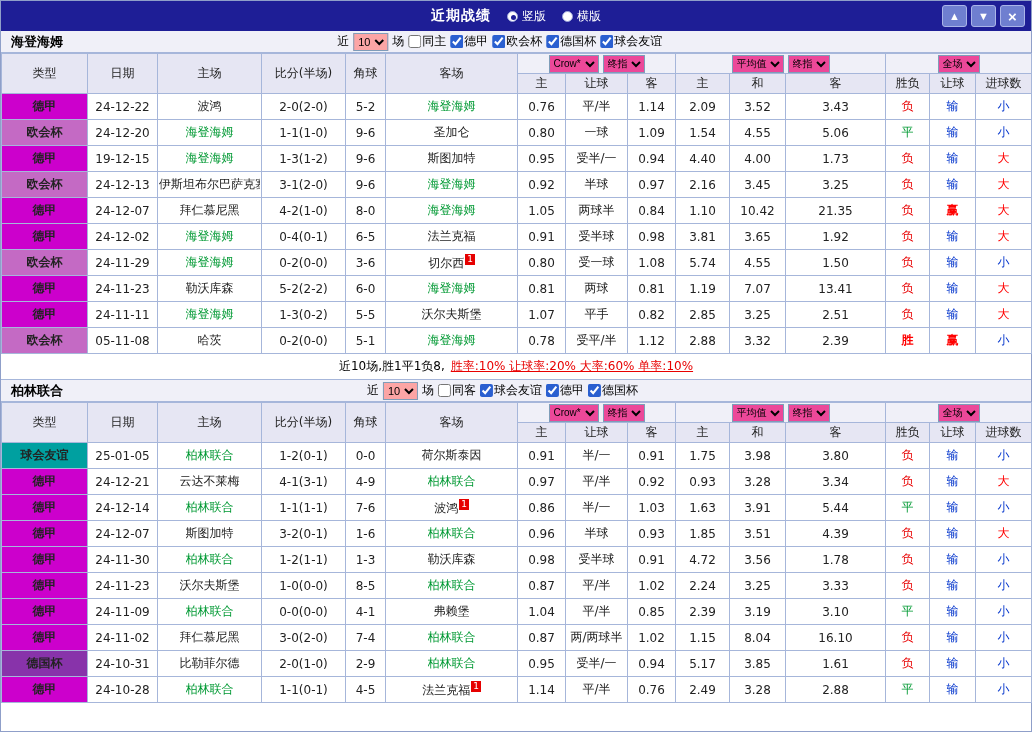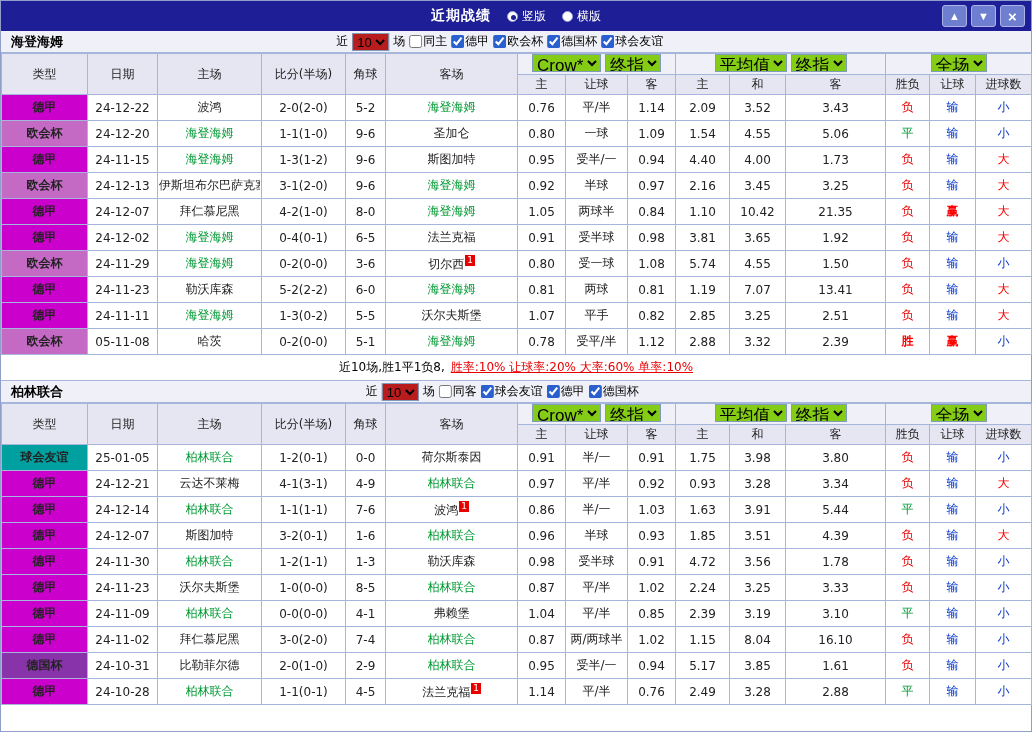--- a/index.html
+++ b/index.html
@@ -19,30 +19,30 @@
   .rdot { width:11px; height:11px; border-radius:50%; background:#fff; border:1px solid #9aa4d8; display:inline-block; position:relative; }
   .rdot.checked::after { content:''; position:absolute; left:3px; top:3px; width:5px; height:5px; border-radius:50%; background:#1e1e96; }
   .tb-right { position:absolute; right:6px; top:4px; display:flex; gap:4px; }
   .tb-btn { width:25px; height:22px; border:1px solid #aab4e8; background:#6f7fd0; color:#fff; font-size:11px; line-height:1; cursor:pointer; border-radius:3px; padding:0; }
   .tb-btn.close { font-size:15px; font-weight:bold; }
 
   
   .strip { height:22px; min-height:22px; background:#f0f0f8; border-bottom:1px solid #a6b6da; display:flex; align-items:center; position:relative; padding:0 10px; }
   .team-title { font-weight:bold; font-size:13px; color:#000; }
   .filter { position:absolute; left:50%; transform:translateX(-55%); display:flex; align-items:center; gap:4px; font-size:12px; white-space:nowrap; }
-  .filter select { height:18px; font-size:13px; border:1px solid #7f9db9; background:#b91c1c; }
+  .filter select { height:18px; font-size:11px; border:1px solid #7f9db9; background:#fca5a5; }
   .cb { display:flex; align-items:center; gap:1px; cursor:pointer; }
   .cb input { width:13px; height:13px; margin:0; accent-color:#2a5fd0; }
 
   
   table.stats { width:1030px; border-collapse:collapse; table-layout:fixed; }
   .stats th, .stats td { border:1px solid #a6b6da; text-align:center; overflow:hidden; white-space:nowrap; padding:0 1px; font-weight:normal; }
   .stats thead th { background:#e6e6f3; height:20px; font-size:12px; color:#222; }
   .stats thead th.sel-cell { background:#f0f0f8; }
-  .hdr-select { height:18px; font-size:17px; border:1px solid #7f9db9; background:#84cc16; margin:0 2px; max-width:72px; }
+  .hdr-select { height:18px; font-size:10px; border:1px solid #7f9db9; background:#ec4899; margin:0 2px; max-width:72px; }
   .stats tbody td { height:26px; font-size:12px; background:#fff; color:#222; }
   td.league { color:#fff; font-weight:bold; }
   td.score { color:#ff0000; cursor:pointer; }
   td.team span { display:inline-block; max-width:100%; overflow:hidden; vertical-align:middle; cursor:pointer; }
   .focus-team { color:#009933; }
   .rank-badge { background:#e60000; color:#fff; font-size:9px; line-height:11px; padding:0 2px; margin-left:1px; vertical-align:super; display:inline-block; }
 
   
   .summary { height:26px; min-height:26px; display:flex; align-items:center; justify-content:center; gap:6px; background:#fff; font-size:12px; border-bottom:1px solid #a6b6da; }
   .sum-red { color:#e80000;text-decoration:underline; }
@@ -172,21 +172,21 @@
             <td>1.09</td>
             <td>1.54</td>
             <td>4.55</td>
             <td>5.06</td>
             <td style="color: rgb(0, 153, 51);">平</td>
             <td style="color: rgb(0, 51, 204);">输</td>
             <td style="color: rgb(0, 51, 204);">小</td>
           </tr>
           <tr>
             <td class="league" style="background: rgb(204, 0, 204);">德甲</td>
-            <td>24-11-15</td>
+            <td>19-12-15</td>
             <td class="team"><span class="focus-team">海登海姆</span></td>
             <td class="score">1-3(1-2)</td>
             <td>9-6</td>
             <td class="team"><span>斯图加特</span></td>
             <td>0.95</td>
             <td>受半/一</td>
             <td>0.94</td>
             <td>4.40</td>
             <td>4.00</td>
             <td>1.73</td>

